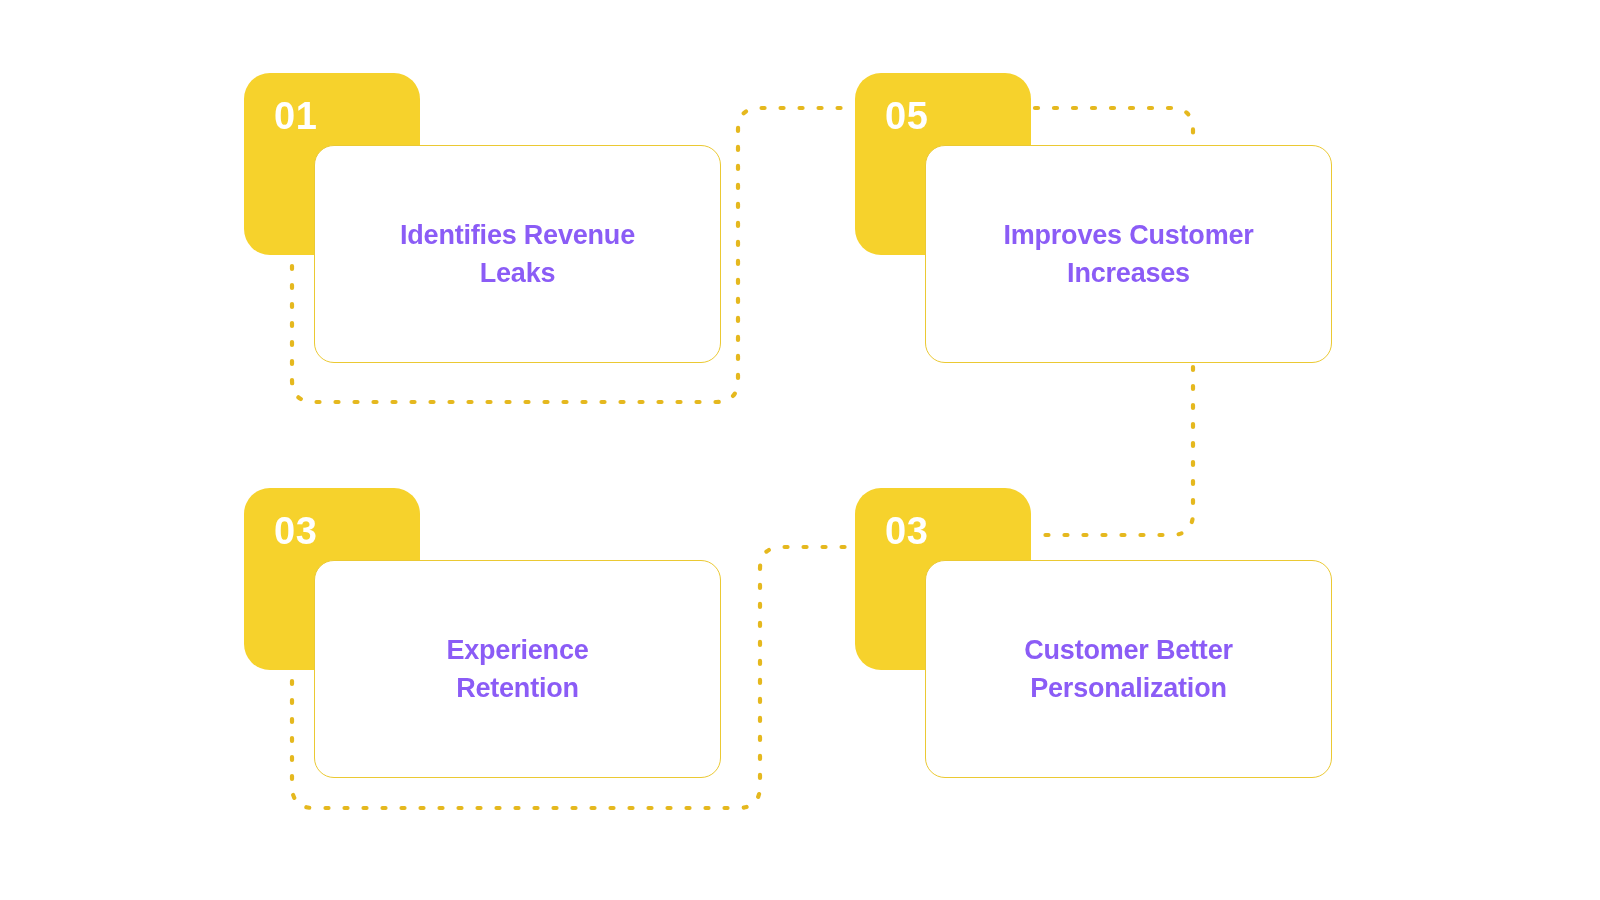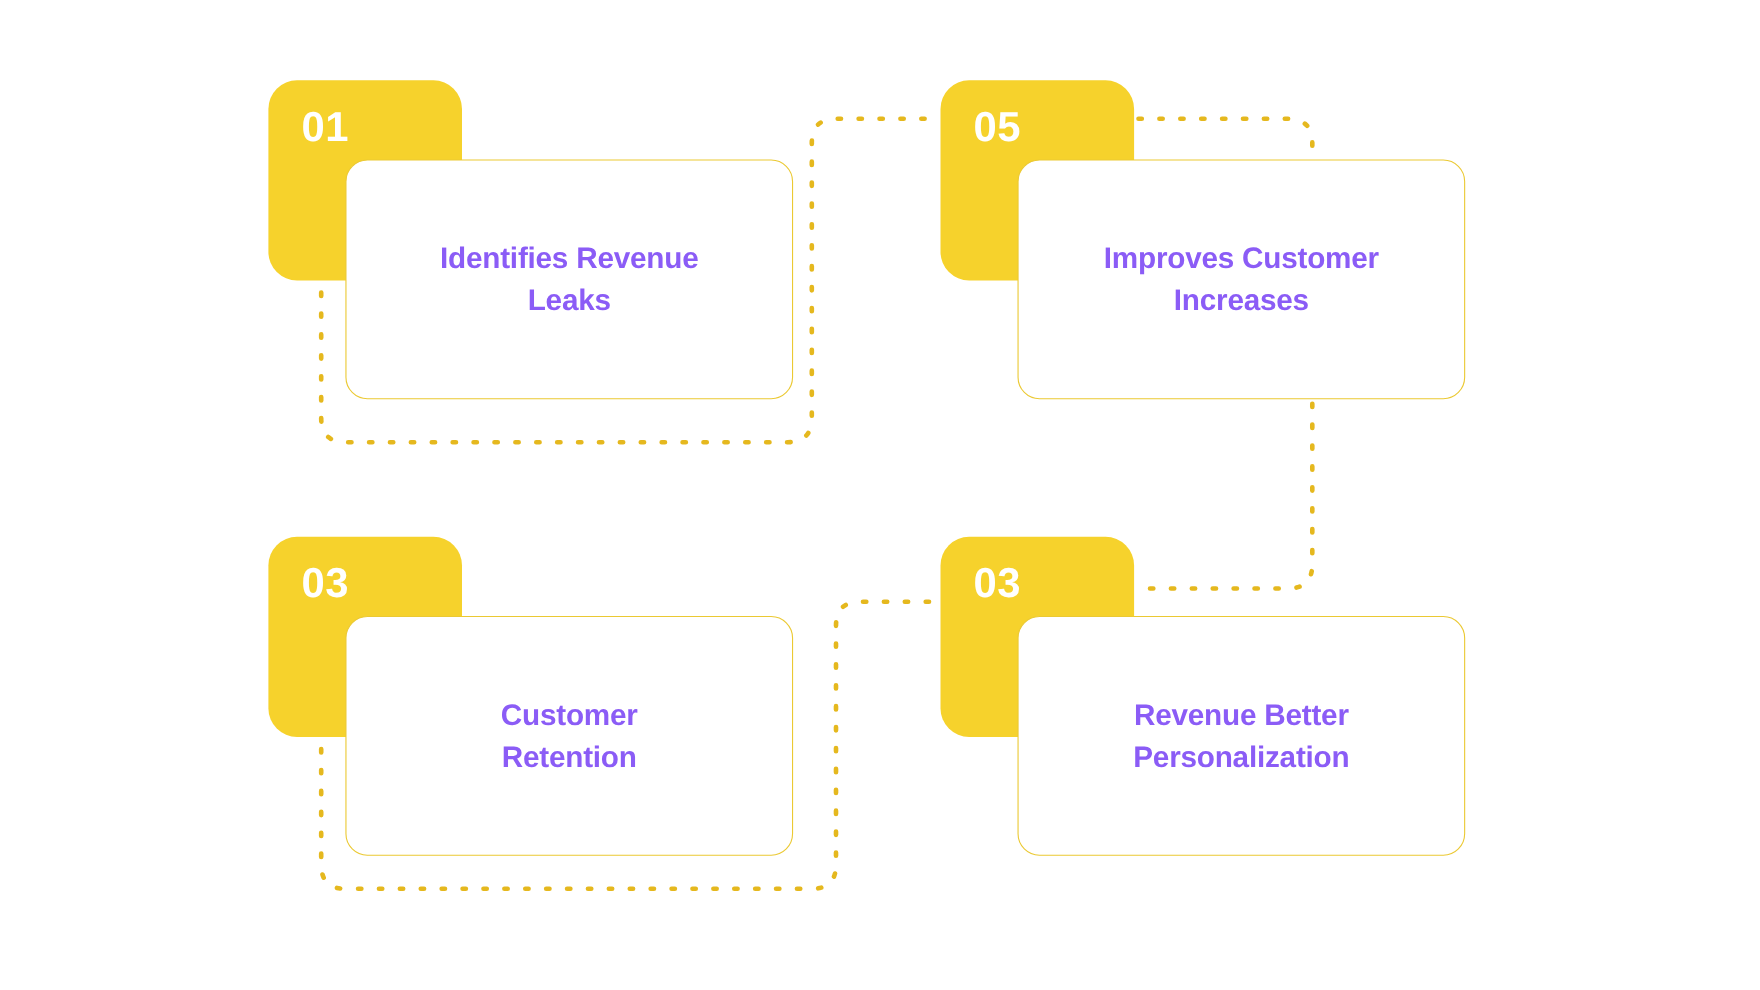--- a/index.html
+++ b/index.html
@@ -115,28 +115,28 @@
       <span class="card-title">Improves Customer
 Increases</span>
     </div>
   </div>
 
   <div class="step" style="left:855px; top:488px;">
     <div class="num-tab">
       <span class="num-text">03</span>
     </div>
     <div class="card">
-      <span class="card-title">Revenue Better
+      <span class="card-title">Customer Better
 Personalization</span>
     </div>
   </div>
 
   <div class="step" style="left:244px; top:488px;">
     <div class="num-tab">
       <span class="num-text">03</span>
     </div>
     <div class="card">
-      <span class="card-title">Customer
+      <span class="card-title">Experience
 Retention</span>
     </div>
   </div>
 
 </div>
 
 </body></html>

